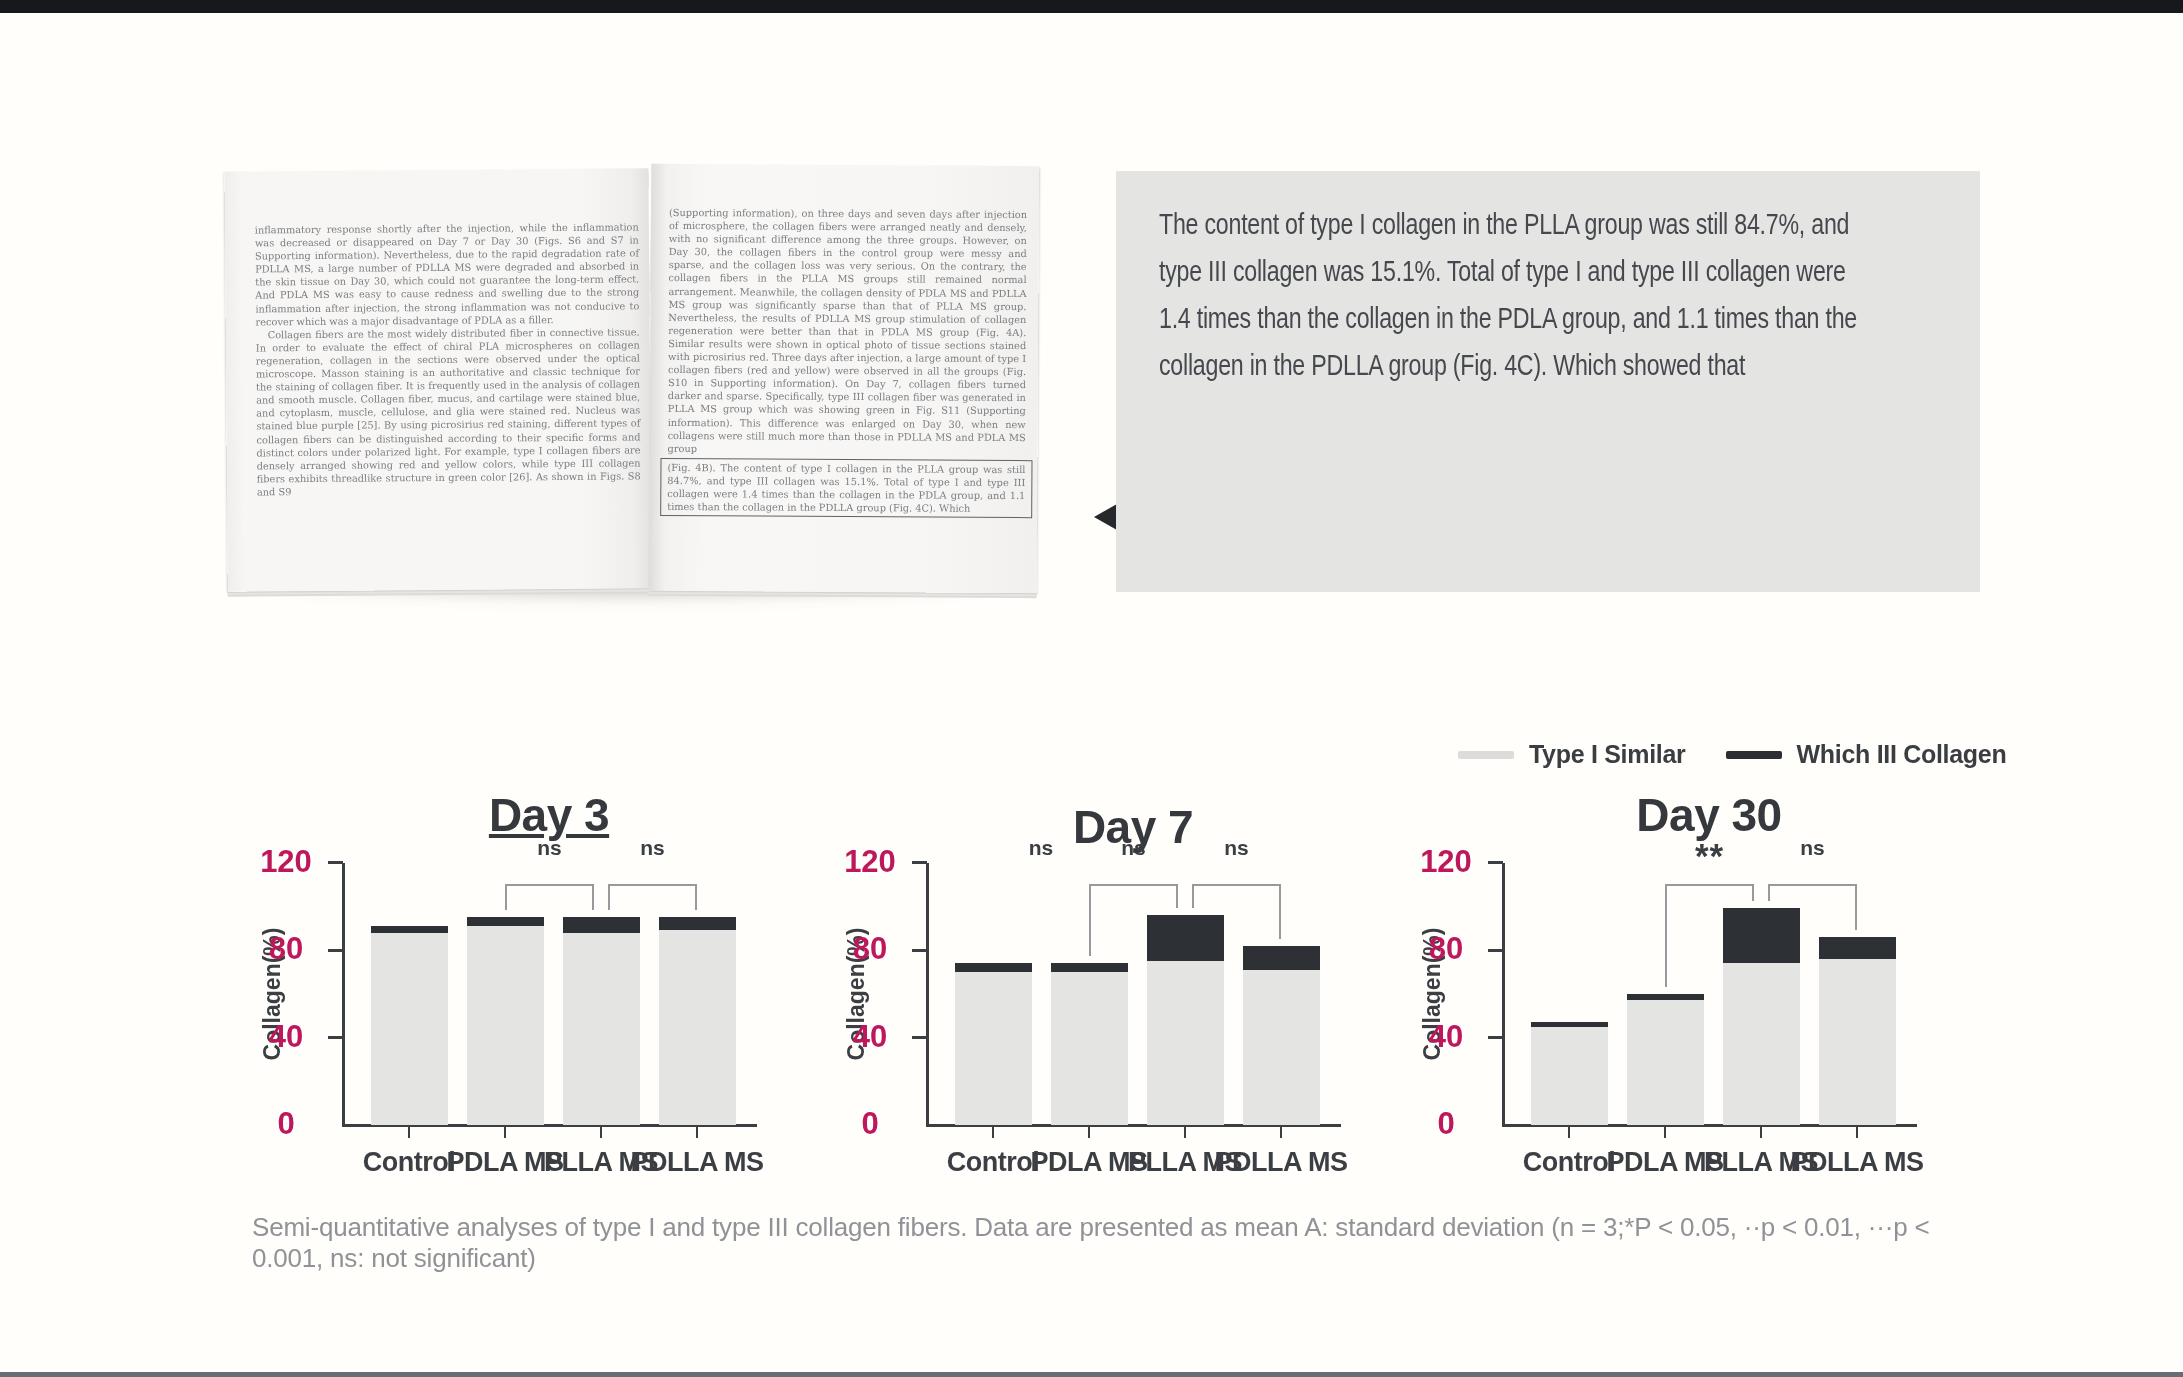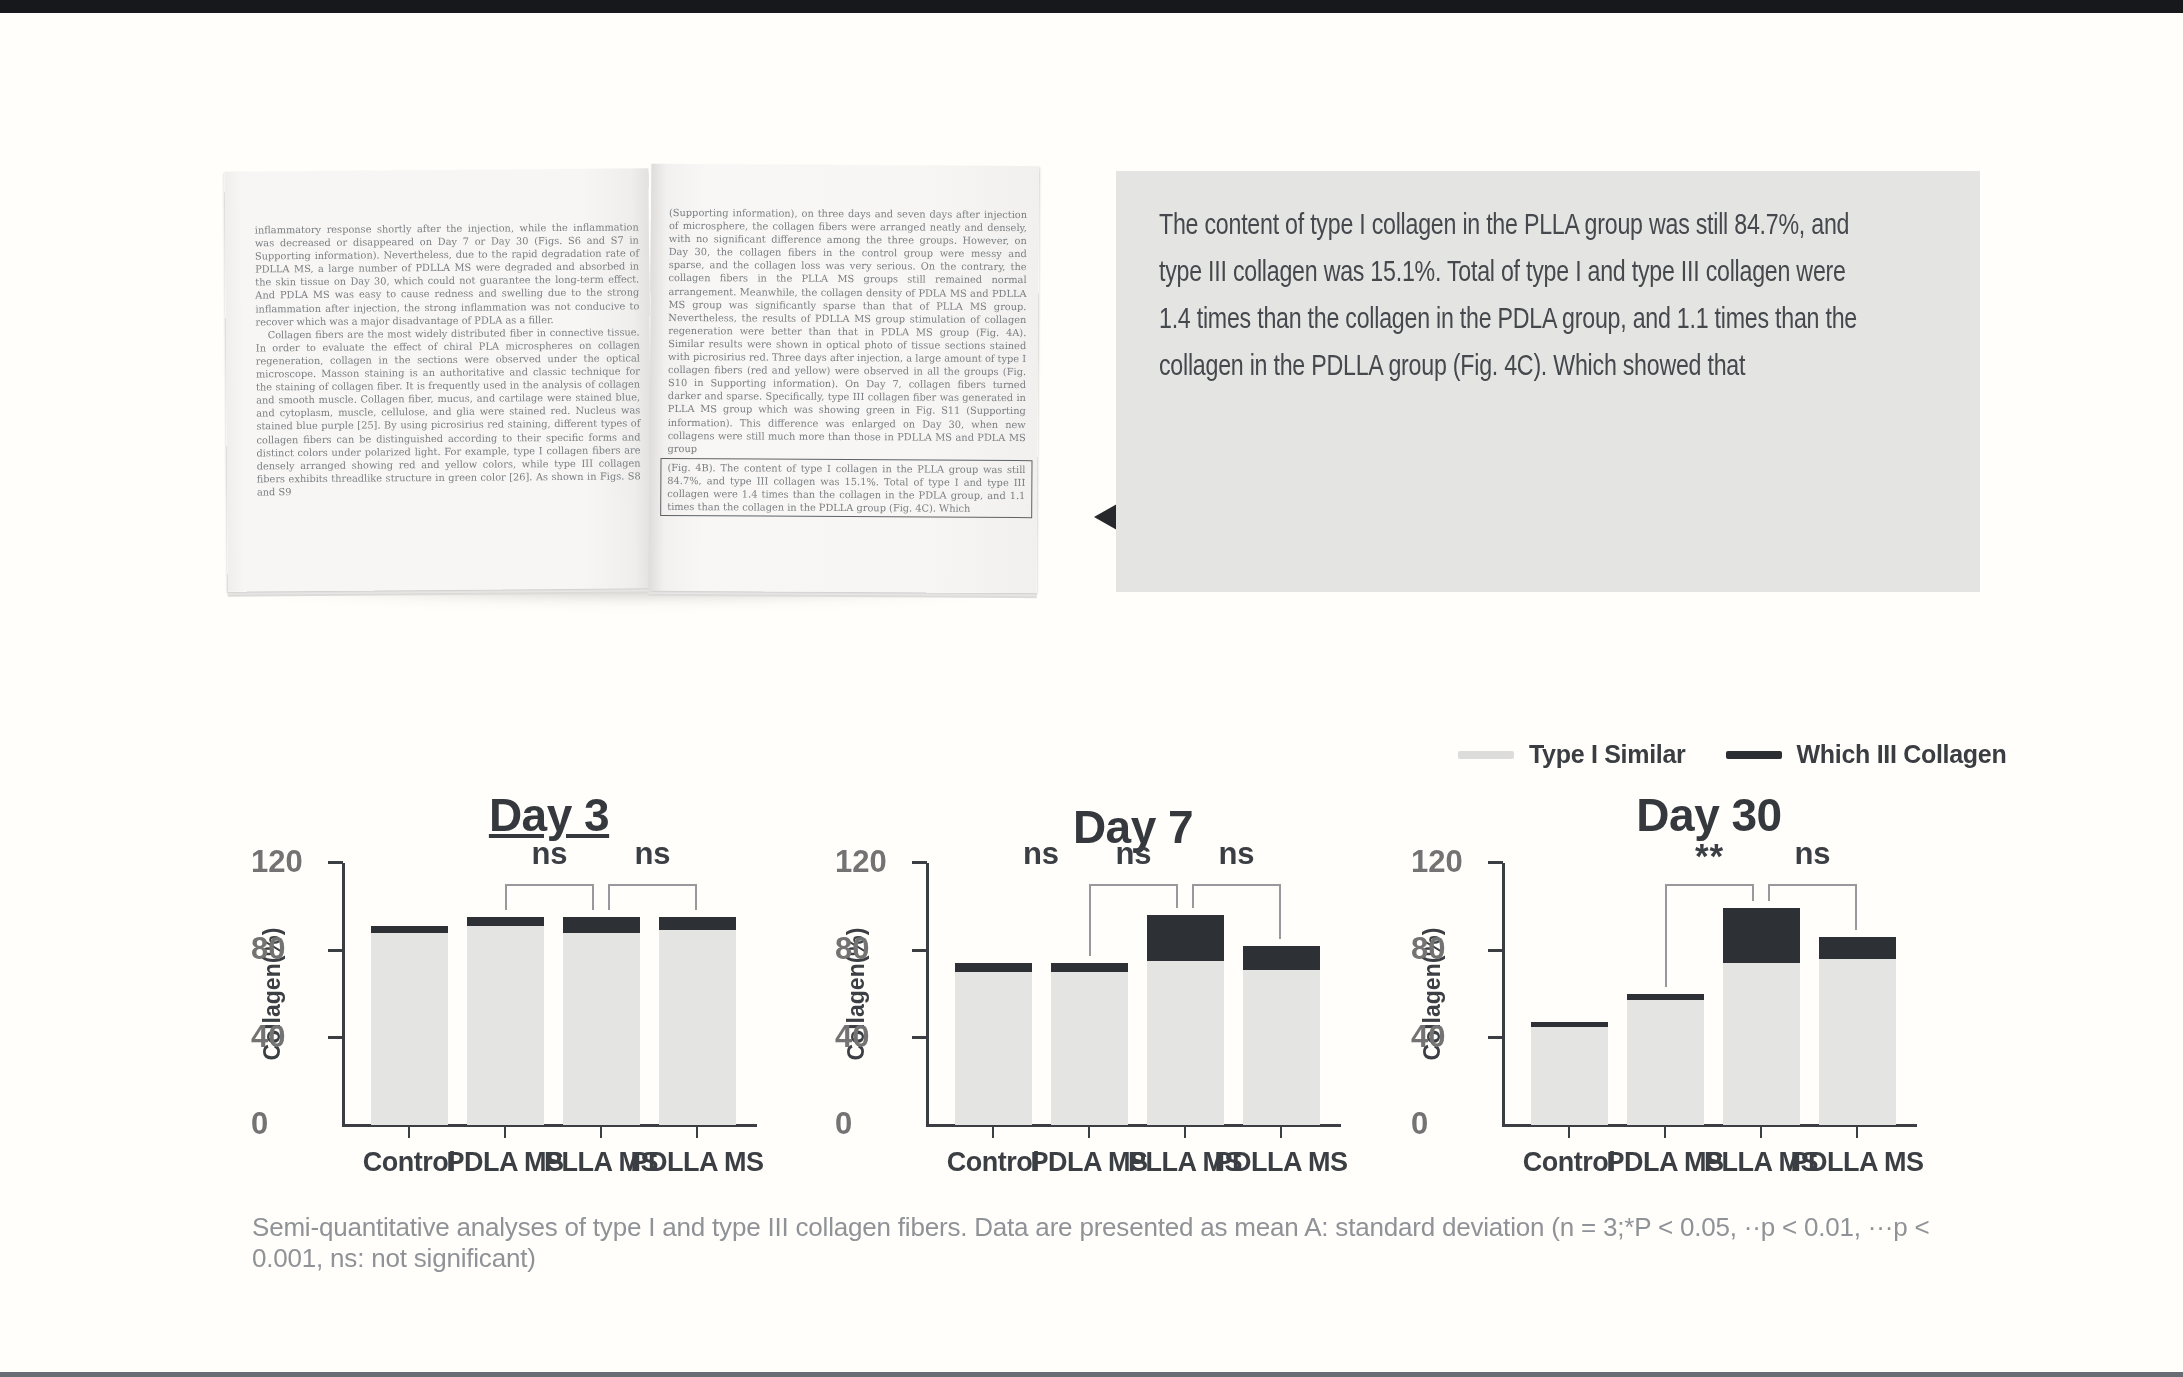--- a/index.html
+++ b/index.html
@@ -47,29 +47,29 @@
   .legend-swatch{width:56px;height:8px;border-radius:2px;}
   .legend-label{font-size:25px;font-weight:600;color:#3a3d41;letter-spacing:-0.3px;white-space:nowrap;}
   .legend-item:nth-child(2) .legend-label{font-weight:700;}
 
   
   .chart{position:absolute;width:548px;height:424px;}
   .chart *{position:absolute;}
   .chart-title{font-size:46px;font-weight:700;color:#35393d;white-space:nowrap;
     transform:translateX(-50%);letter-spacing:-0.5px;}
   .axis{background:#3b3f44;}
-  .ytick-label{font-size:31px;font-weight:700;color:#737373;text-align:left;width:70px;
+  .ytick-label{font-size:31px;font-weight:700;color:#be185d;text-align:center;width:70px;
     transform:translateY(-54%);}
   .ylab{font-size:23px;font-weight:700;color:#3b3f44;white-space:nowrap;
     transform:translate(-50%,-50%) rotate(-90deg);}
   .xtick-label{font-size:27px;font-weight:700;color:#3b3f44;white-space:nowrap;
     transform:translateX(-50%);letter-spacing:-0.5px;}
   .bar-seg{}
   .sig-line{background:#97999d;}
-  .sig-label{font-size:31px;font-weight:700;color:#3b3f44;white-space:nowrap;
+  .sig-label{font-size:21px;font-weight:700;color:#3b3f44;white-space:nowrap;
     transform:translateX(-50%);}
   .sig-label.stars{font-size:35px;letter-spacing:1px;}
 
   
   .caption{position:absolute;left:252px;top:1212px;width:1720px;
     font-size:26px;color:#8f9297;letter-spacing:-0.2px;}
 </style>
 </head>
 <body>
 

